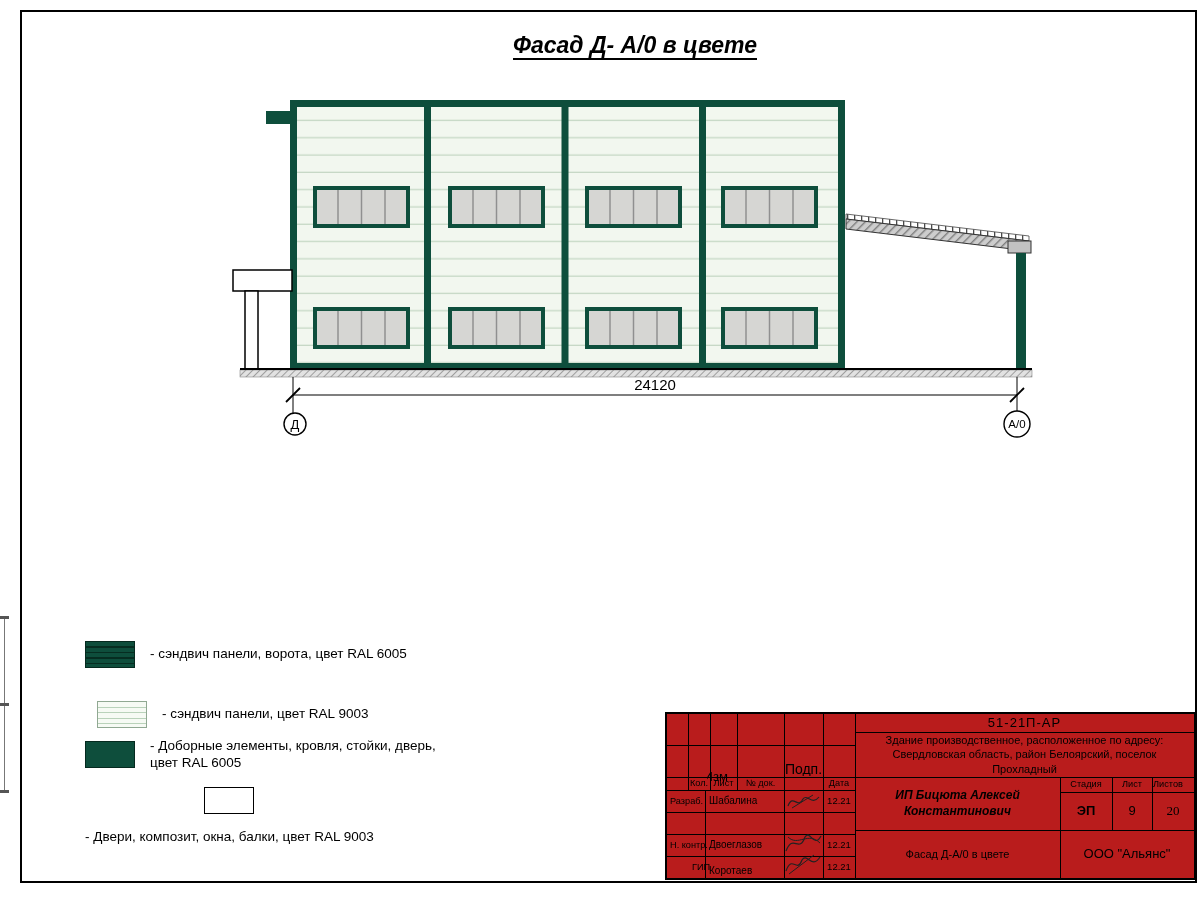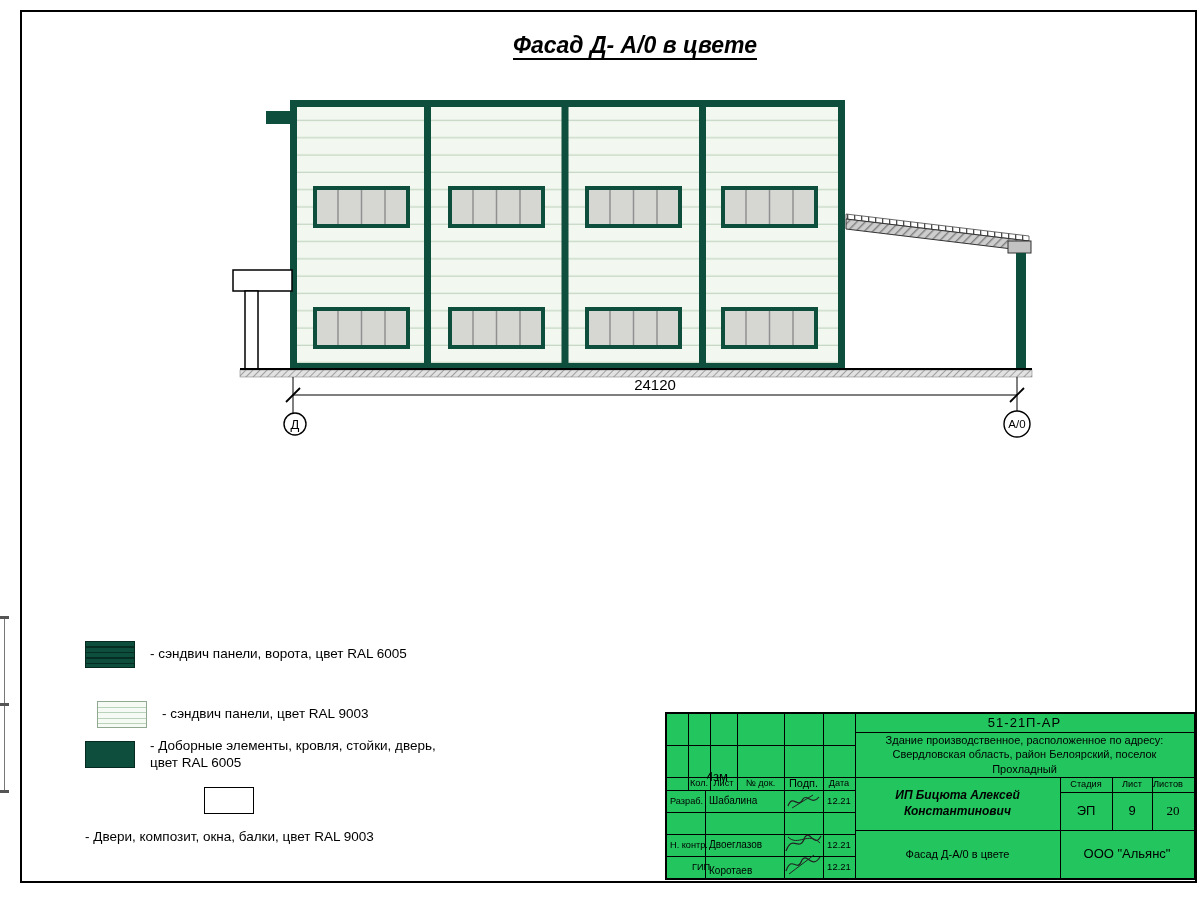--- a/index.html
+++ b/index.html
@@ -22,21 +22,21 @@
   .legend { position:absolute; left:85px; top:641px; width:520px; }
   .legend-item { position:absolute; left:0; display:flex; align-items:center; gap:15px; }
   .sw { width:50px; height:27px; flex:0 0 auto; }
   .sw0 { background:repeating-linear-gradient(180deg,#0e4e3c 0 4.2px,#062d21 4.2px 5.6px); border:1px solid #052a1f; }
   .sw1 { background:repeating-linear-gradient(180deg,#f6faf4 0 4.6px,#b9d2ba 4.6px 5.6px); border:1px solid #90a892; }
   .sw2 { background:#0e4e3c; border:1px solid #052a1f; }
   .sw3 { background:#fff; border:1.5px solid #000; }
   .legend-label { font-size:13.5px; line-height:1.25; white-space:pre-line; }
 
   
-  .tb { position:absolute; left:665px; top:712px; width:531px; height:168px; border:2px solid #000; background:#22c55e; }
+  .tb { position:absolute; left:665px; top:712px; width:531px; height:168px; border:2px solid #000; background:#b91c1c; }
   .tb .vl { position:absolute; width:1px; background:#000; }
   .tb .hl { position:absolute; height:1px; background:#000; }
   .tb .cell { position:absolute; display:flex; align-items:center; justify-content:center;
     text-align:center; overflow:hidden; line-height:1.15; }
   .tb .cell.leftal { justify-content:flex-start; text-align:center; padding-left:2px; overflow:visible; white-space:nowrap; }
   .tb .cell.pre { white-space:pre-line; }
   .sig { position:absolute; }
 </style>
 </head>
 <body>
@@ -176,21 +176,21 @@
 
     <div class="cell" style="left:188px;top:0;width:339px;height:18px;font-size:13px;letter-spacing:1px;">51-21П-АР</div>
     <div class="cell pre" style="left:188px;top:18px;width:339px;height:45px;font-size:11px;line-height:1.3;">Здание производственное, расположенное по адресу:
 Свердловская область, район Белоярский, поселок
 Прохладный</div>
 
     <div class="cell" style="left:0;top:57px;width:21px;height:13px;font-size:13px;margin-left:40px;">Изм.</div>
     <div class="cell" style="left:21px;top:63px;width:22px;height:13px;font-size:9.2px;">Кол.</div>
     <div class="cell" style="left:43px;top:63px;width:27px;height:13px;font-size:9.2px;">Лист</div>
     <div class="cell" style="left:70px;top:63px;width:47px;height:13px;font-size:9.2px;">№ док.</div>
-    <div class="cell" style="left:117px;top:63px;width:39px;height:13px;font-size:11px;">Подп.</div>
+    <div class="cell" style="left:117px;top:49px;width:39px;height:13px;font-size:14px;">Подп.</div>
     <div class="cell" style="left:156px;top:63px;width:32px;height:13px;font-size:9.2px;">Дата</div>
 
     <div class="cell leftal" style="left:1px;top:76px;width:36px;height:22px;font-size:9.2px;">Разраб.</div>
     <div class="cell leftal" style="left:40px;top:76px;width:76px;height:22px;font-size:10px;">Шабалина</div>
     <div class="cell" style="left:156px;top:76px;width:32px;height:22px;font-size:9.5px;">12.21</div>
 
     <div class="cell leftal" style="left:1px;top:98px;width:36px;height:22px;font-size:9.2px;"></div>
     <div class="cell leftal" style="left:40px;top:98px;width:76px;height:22px;font-size:10px;"></div>
 
     <div class="cell leftal" style="left:1px;top:120px;width:36px;height:22px;font-size:9.2px;">Н. контр.</div>
@@ -214,20 +214,20 @@
       <path d="M6 23 L31 4" fill="none" stroke="#222" stroke-width="1"></path>
     </svg>
 
     <div class="cell pre" style="left:188px;top:63px;width:205px;height:53px;font-size:12px;font-style:italic;font-weight:bold;line-height:1.3;">ИП Бицюта Алексей
 Константинович</div>
     <div class="cell" style="left:188px;top:116px;width:205px;height:48px;font-size:11px;">Фасад Д-А/0 в цвете</div>
 
     <div class="cell" style="left:393px;top:63px;width:52px;height:15px;font-size:9.2px;">Стадия</div>
     <div class="cell" style="left:445px;top:63px;width:40px;height:15px;font-size:9.2px;">Лист</div>
     <div class="cell" style="left:485px;top:63px;width:32px;height:15px;font-size:9.2px;">Листов</div>
-    <div class="cell" style="left:393px;top:78px;width:52px;height:38px;font-size:13px;">ЭП</div>
+    <div class="cell" style="left:393px;top:78px;width:52px;height:38px;font-size:13px;font-weight:bold;">ЭП</div>
     <div class="cell" style="left:445px;top:78px;width:40px;height:38px;font-size:13px;">9</div>
     <div class="cell" style="left:485px;top:78px;width:42px;height:38px;font-size:13px;font-family:Liberation Serif, serif;">20</div>
 
     <div class="cell" style="left:393px;top:116px;width:134px;height:48px;font-size:13px;">ООО "Альянс"</div>
   </div>
 
 </div>
 
 </body></html>

